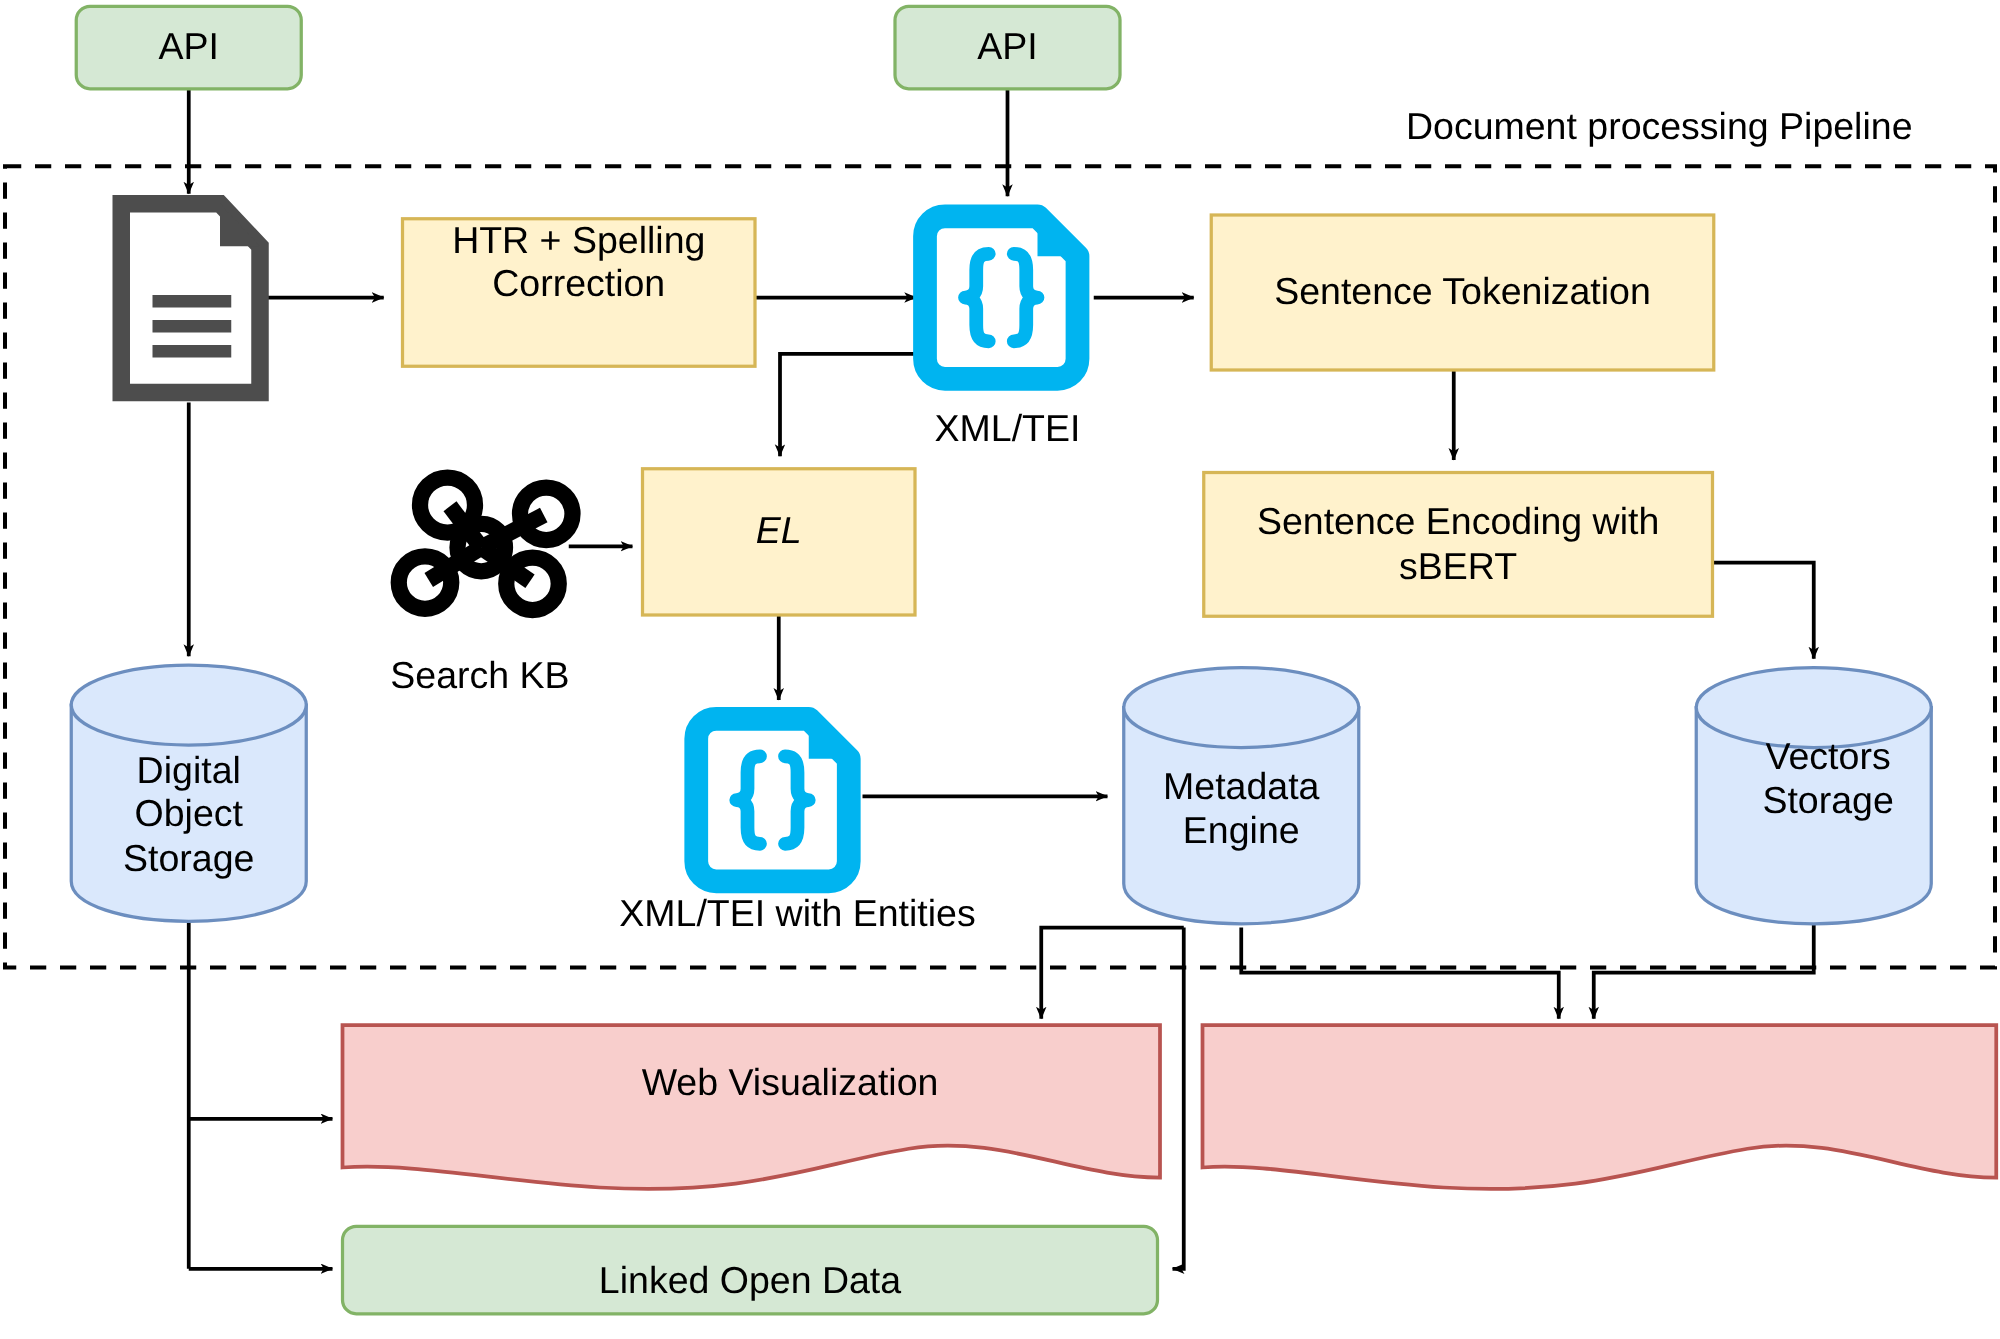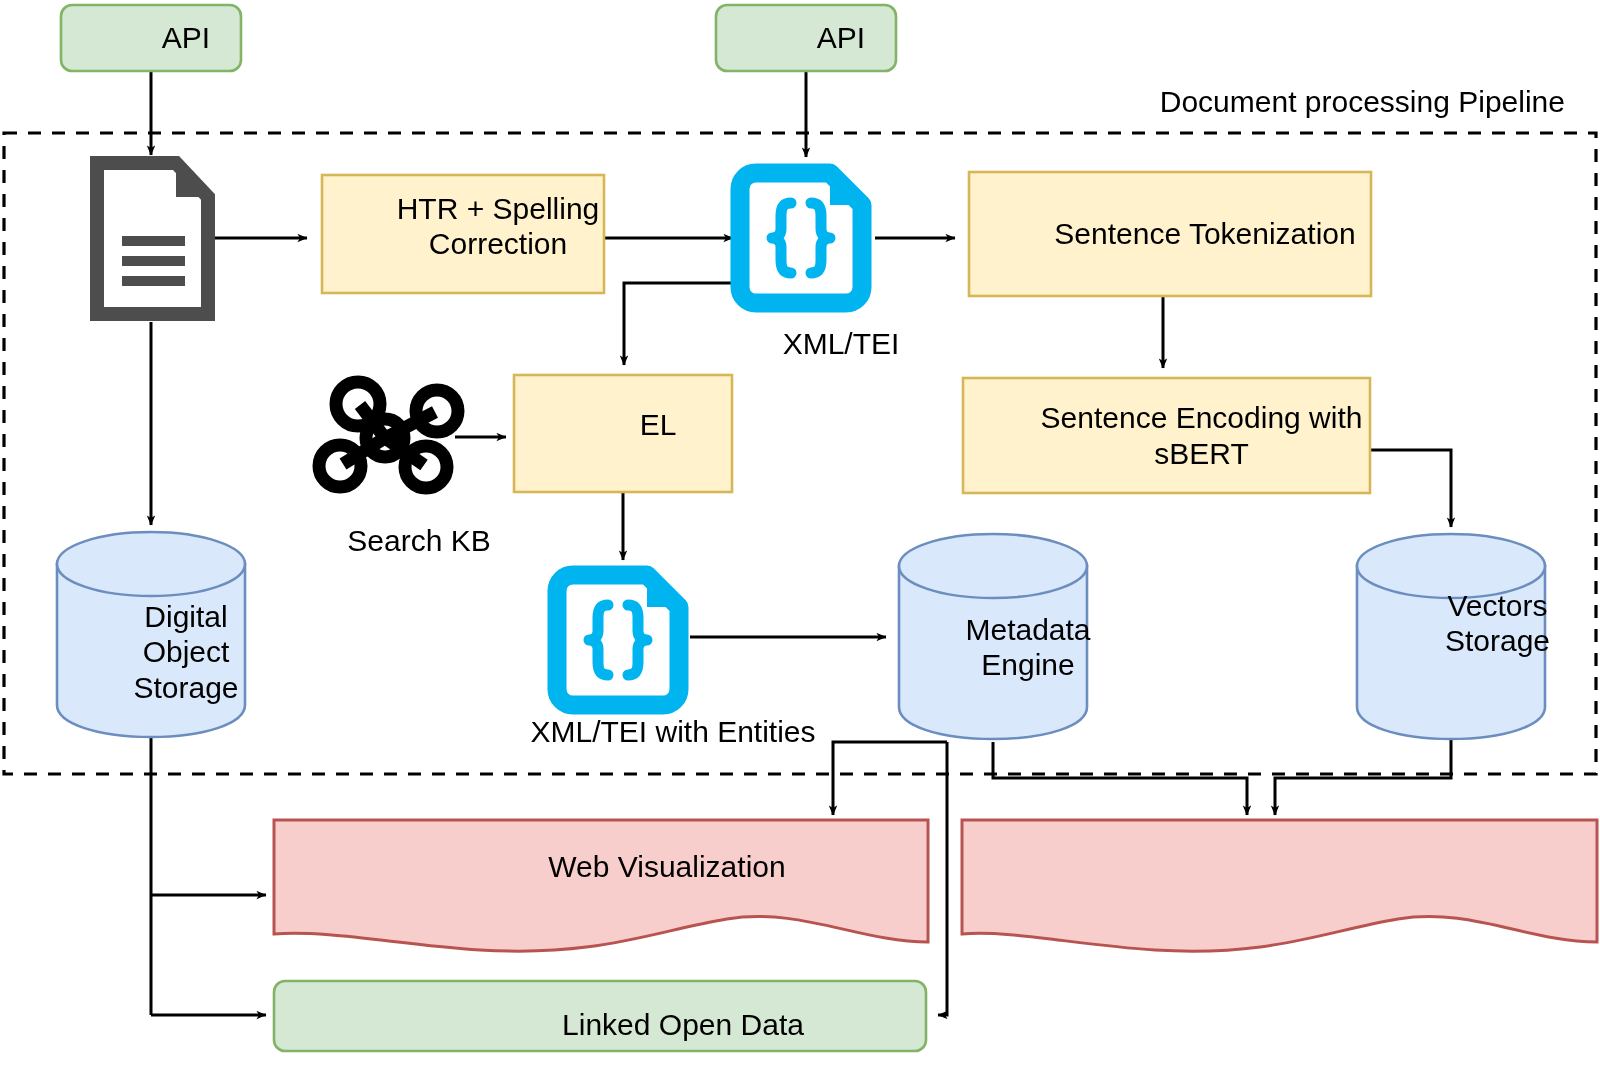--- a/index.html
+++ b/index.html
@@ -30,21 +30,21 @@
     display: flex;
     align-items: center;
     justify-content: center;
     text-align: center;
     color: #000000;
     line-height: 1.18;
     white-space: pre-line;
     pointer-events: none;
     font-family: "Liberation Sans", sans-serif;
   }
-  .f30 { font-size: 30px; padding-left: 35px; }
+  .f30 { font-size: 30px; }
 </style>
 </head>
 <body>
 
 <div id="canvas">
 
   <svg class="layer" viewBox="0 0 1600 1071">
     <defs>
       <marker id="arrow" markerWidth="12" markerHeight="12" refX="9.6" refY="4.2" orient="auto" markerUnits="userSpaceOnUse">
         <path d="M0,0 L10,4.2 L0,8.4 L2.6,4.2 z" fill="#000000"></path>
@@ -173,44 +173,44 @@
     <rect x="274" y="981" width="652" height="70" rx="11" ry="11" fill="#d5e8d4" stroke="#82b366" stroke-width="2.6"></rect>
   </svg>
 
   <div class="nodelabel f30" style="left:1010px; top:82px; width:520px; height:40px; justify-content:flex-end;">Document processing Pipeline</div>
 
   <div class="nodelabel f30" style="left:61px; top:5px; width:180px; height:66px;">API</div>
 
   <div class="nodelabel f30" style="left:716px; top:5px; width:180px; height:66px;">API</div>
 
 
-  <div class="nodelabel f30" style="left:322px; top:175px; width:282px; height:118;margin-top:16px;">HTR + Spelling
+  <div class="nodelabel f30" style="left:322px; top:175px; width:282px; height:118;">HTR + Spelling
 Correction</div>
 
   <div class="nodelabel f30" style="left:686px; top:325px; width:240px; height:38px;">XML/TEI</div>
 
   <div class="nodelabel f30" style="left:969px; top:172px; width:402px; height:124px;">Sentence Tokenization</div>
 
   <div class="nodelabel f30" style="left:264px; top:522px; width:240px; height:38px;">Search KB</div>
 
-  <div class="nodelabel f30" style="left:514px; top:375px; width:218px; height:100px;">EL</div>
+  <div class="nodelabel f30" style="left:514px; top:375px; width:218px; height:100px;font-style:italic;">EL</div>
 
   <div class="nodelabel f30" style="left:963px; top:378px; width:407px; height:115px;">Sentence Encoding with
 sBERT</div>
 
   <div class="nodelabel f30" style="left:57px; top:596px; width:188px; height:112px;">Digital
 Object
 Storage</div>
 
   <div class="nodelabel f30" style="left:438px; top:712px; width:400px; height:40px;">XML/TEI with Entities</div>
 
   <div class="nodelabel f30" style="left:899px; top:608px; width:188px; height:78px;">Metadata
 Engine</div>
 
   <div class="nodelabel f30" style="left:1357px; top:584px; width:211px; height:78px;">Vectors
 Storage</div>
 
   <div class="nodelabel f30" style="left:274px; top:845px; width:716px; height:44px;">Web Visualization</div>
 
 
-  <div class="nodelabel f30" style="left:274px; top:981px; width:652px; height:87px;margin-left:48px;">Linked Open Data</div>
+  <div class="nodelabel f30" style="left:274px; top:981px; width:652px; height:87px;">Linked Open Data</div>
 
 </div>
 
 </body></html>

